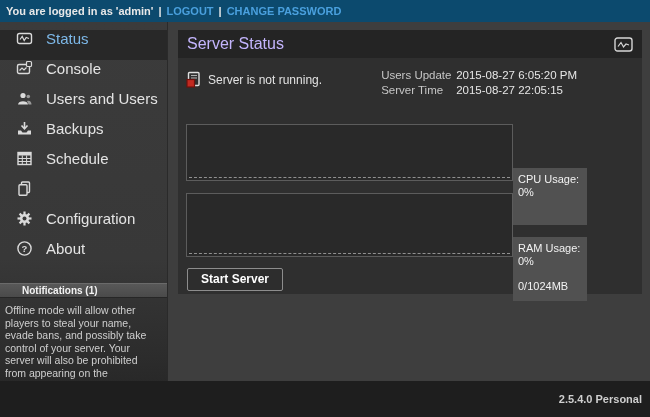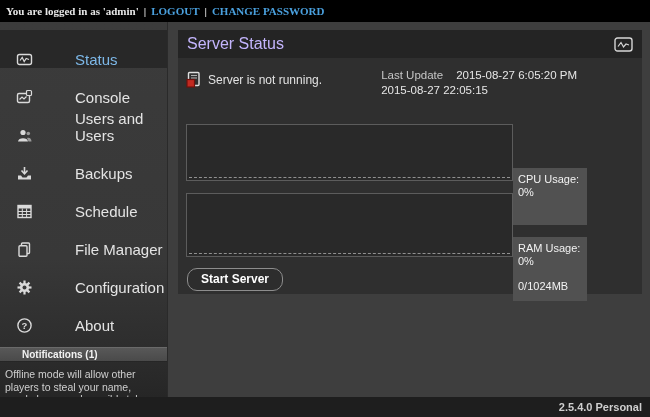--- a/index.html
+++ b/index.html
@@ -4,37 +4,37 @@
 <style>
   * { margin:0; padding:0; box-sizing:border-box; }
   html,body { width:650px; height:417px; overflow:hidden; }
   body {
     font-family:"Liberation Sans","DejaVu Sans",sans-serif;
     background:#3e3e3e; color:#e4e4e4; position:relative;
   }
   
   .topbar {
     position:absolute; top:0; left:0; width:650px; height:22px;
-    background:#000000; display:flex; align-items:center;
-    font-size:11px; font-weight:bold; padding:0 6px; z-index:5;font-family:Liberation Serif, serif;
+    background:#0c4a6e; display:flex; align-items:center;
+    font-size:11px; font-weight:bold; padding:0 6px; z-index:5;
   }
   .topbar .sep { color:#e8e8e8; margin:0 5px; }
   .topbar .link { color:#4aa0de; text-decoration:none; cursor:pointer; }
   .topbar .plain { color:#e8e8e8; }
   
   .sidebar {
     position:absolute; top:22px; left:0; width:168px; bottom:0;
     background:linear-gradient(180deg,#3b3b3b 0%,#383838 60%,#2c2c2c 85%,#232323 100%);
     border-right:1px solid #2a2a2a;
     display:flex; flex-direction:column;
   }
   .menu { padding-top:8px; }
   .menu-item {
-    height:38px; display:flex; align-items:flex-end; cursor:pointer;
-    padding-left:16px; color:#e4e4e4; font-size:15px;gap:29px;
+    height:30px; display:flex; align-items:flex-start; cursor:pointer;
+    padding-left:16px; color:#e4e4e4; font-size:15px;
   }
   .menu-item.active { background:#282828; color:#7db8e8; }
   .menu-item .mi-icon { width:17px; height:17px; margin-right:13px; flex:none; display:flex; align-items:center; justify-content:center; }
   .mi-icon svg { display:block; }
   
   .notif-header {
     margin-top:13px; height:15px; line-height:14px;
     background:linear-gradient(#585858,#4a4a4a);
     border-top:1px solid #6a6a6a; border-bottom:1px solid #262626;
     font-size:10px; font-weight:bold; color:#f2f2f2; padding-left:22px;
@@ -75,28 +75,28 @@
     border-top:1px dashed #909090;
   }
   .usage-info {
     width:74px; height:100%; background:#515151; color:#f2f2f2;
     font-size:11px; line-height:13px; padding:5px 5px;margin-top:44px;
   }
   .usage-info .detail { margin-top:12px; }
   
   .btn {
     display:inline-block; margin-top:11px; margin-left:1px;
-    background:#2d2d2d; border:1px solid #8d8d8d; border-radius:10px;
+    background:#2d2d2d; border:1px solid #8d8d8d; border-radius:2px;
     color:#ffffff; font-size:12px; font-weight:bold;
     padding:3px 13px 4px 13px; cursor:pointer;
     font-family:"Liberation Sans","DejaVu Sans",sans-serif;
   }
   
   .bottombar {
-    position:absolute; left:0; bottom:0; width:650px; height:20px;
+    position:absolute; left:0; bottom:0; width:650px; height:36px;
     background:#1e1e1e; display:flex; align-items:center; justify-content:flex-end;
     font-size:11px; font-weight:bold; color:#cfcfcf; padding-right:8px; z-index:5;
   }
 </style>
 </head>
 <body>
 
 <div class="topbar">
   <span class="plain">You are logged in as 'admin'</span>
   <span class="sep">|</span>
@@ -166,21 +166,20 @@
       <span>Schedule</span>
     </div>
 
     <div class="menu-item">
       <span class="mi-icon">
         <svg width="17" height="17" viewBox="0 0 17 17">
             <rect x="5.5" y="2" width="8" height="10.5" rx="1" fill="none" stroke="#dadada" stroke-width="1.4"></rect>
             <rect x="3" y="4.8" width="8" height="10.5" rx="1" fill="#3a3a3a" stroke="#dadada" stroke-width="1.4"></rect>
           </svg>
       </span>
-      <span>File Manager</span>
     </div>
 
     <div class="menu-item">
       <span class="mi-icon">
         <svg width="17" height="17" viewBox="0 0 17 17">
             <g stroke="#dadada" stroke-width="2.2">
               <line x1="8.5" y1="1.5" x2="8.5" y2="15.5"></line>
               <line x1="1.5" y1="8.5" x2="15.5" y2="8.5"></line>
               <line x1="3.6" y1="3.6" x2="13.4" y2="13.4"></line>
               <line x1="13.4" y1="3.6" x2="3.6" y2="13.4"></line>
@@ -228,24 +227,25 @@
               <rect x="2.5" y="1.5" width="10.5" height="13" rx="1" fill="none" stroke="#e0e0e0" stroke-width="1.4"></rect>
               <line x1="5" y1="4.5" x2="11" y2="4.5" stroke="#b0b0b0" stroke-width="1.1"></line>
               <line x1="5" y1="7" x2="11" y2="7" stroke="#b0b0b0" stroke-width="1.1"></line>
               <rect x="1" y="8.5" width="7.5" height="7.5" fill="#c22a21" stroke="#6e120d" stroke-width="1.2"></rect>
             </svg>
         </span>
         <span class="status-msg">Server is not running.</span>
       </div>
       <div class="info-table">
         <div class="info-row">
-          <span class="info-label">Last Update</span>
+          <span class="info-label">Users Update</span>
           <span class="info-value">2015-08-27 6:05:20 PM</span>
         </div>
         <div class="info-row">
+          <span class="info-label">Server Time</span>
           <span class="info-value">2015-08-27 22:05:15</span>
         </div>
       </div>
     </div>
 
     <div class="usage-row cpu">
       <div class="chart-area">
         <div class="chart-baseline"></div>
       </div>
       <div class="usage-info">

